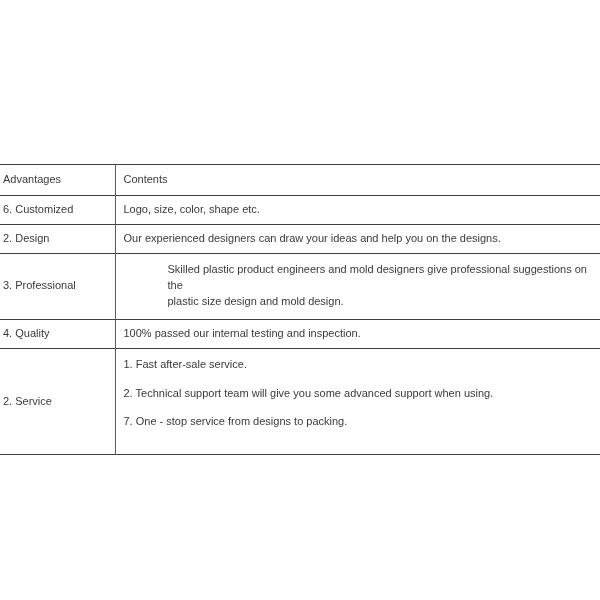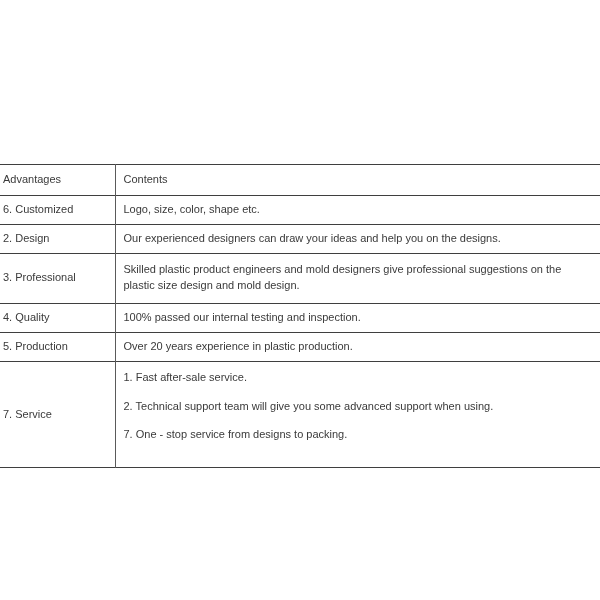--- a/index.html
+++ b/index.html
@@ -70,20 +70,21 @@
     margin: 0 0 13px 0;
   }
   .svc-line:last-child {
     margin-bottom: 0;
   }
   .two-line {
     display: block;
   }
   .two-line span {
     display: block;
+    margin-left: 44px;
   }
 </style>
 </head>
 <body>
 
 <div class="page">
   <div class="table-wrap">
     <table class="spec">
       <colgroup>
         <col class="c1">
@@ -108,26 +109,22 @@
             <span class="two-line">
               <span>Skilled plastic product engineers and mold designers give professional suggestions on the</span>
               <span>plastic size design and mold design.</span>
             </span>
           </td>
         </tr>
         <tr>
           <td class="col-a">4. Quality</td>
           <td class="col-b">100% passed our internal testing and inspection.</td>
         </tr>
-        <tr>
-          <td class="col-a">5. Production</td>
-          <td class="col-b">Over 20 years experience in plastic production.</td>
-        </tr>
         <tr class="service">
-          <td class="col-a">7. Service</td>
+          <td class="col-a">2. Service</td>
           <td class="col-b">
             <p class="svc-line">1. Fast after-sale service.</p>
             <p class="svc-line">2. Technical support team will give you some advanced support when using.</p>
             <p class="svc-line">7. One - stop service from designs to packing.</p>
           </td>
         </tr>
       </tbody>
     </table>
   </div>
 </div>

